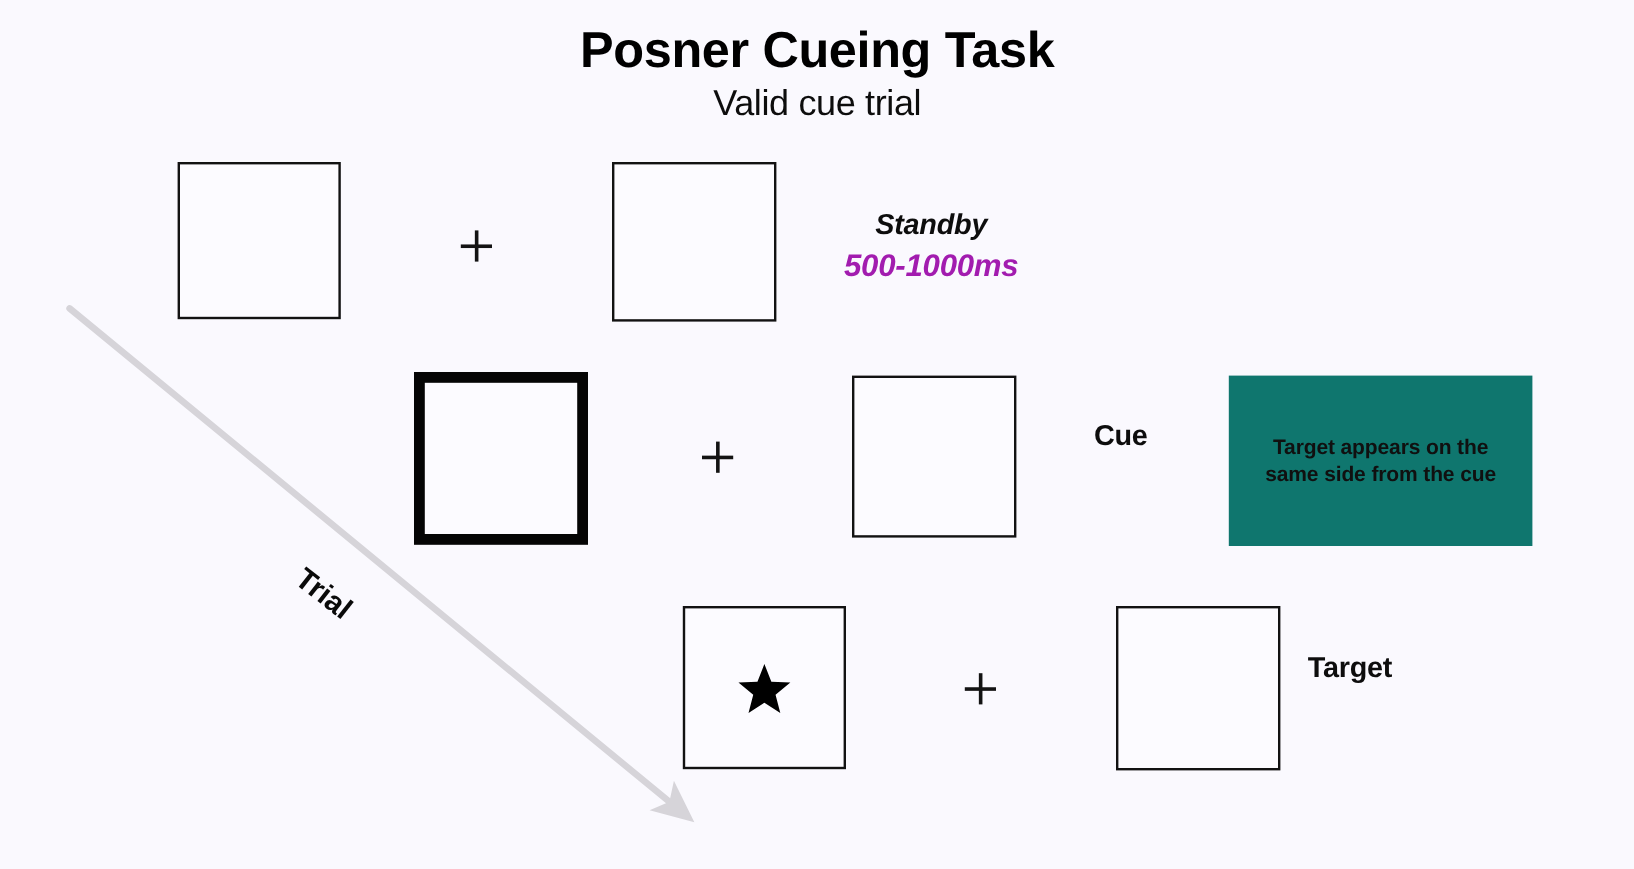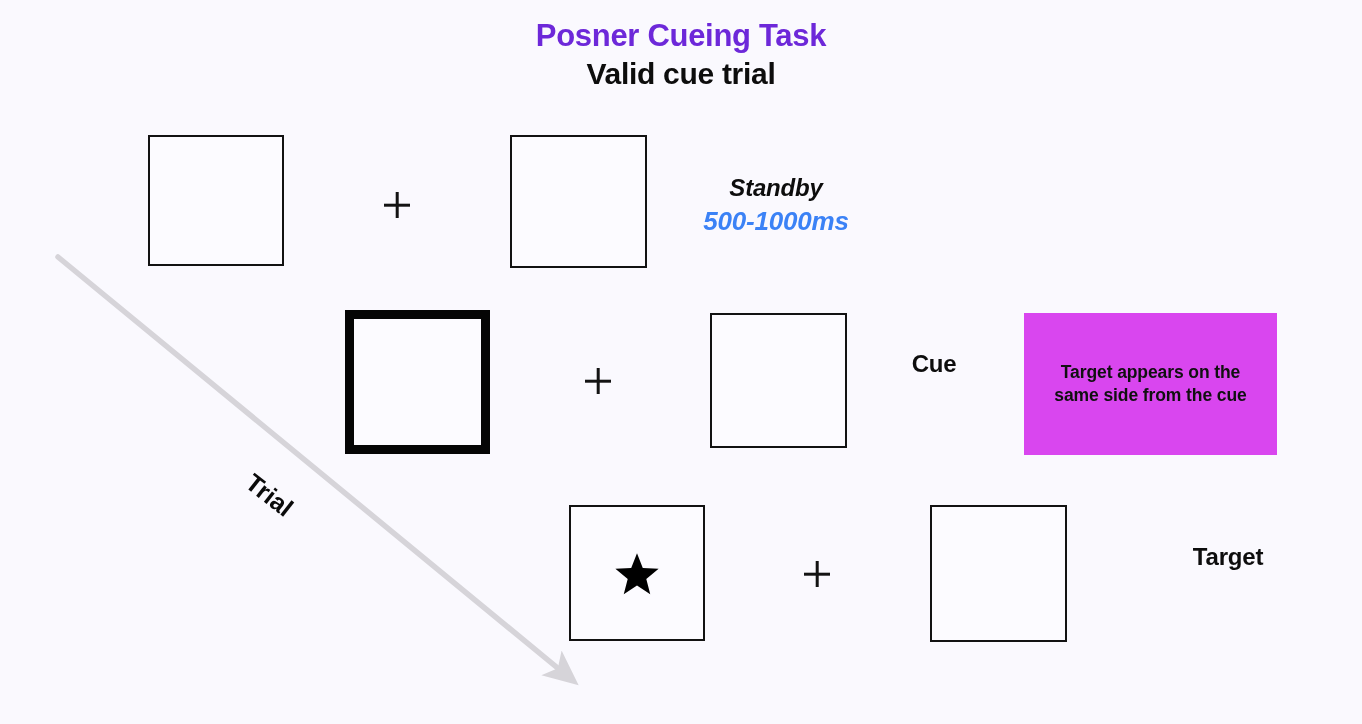--- a/index.html
+++ b/index.html
@@ -27,29 +27,29 @@
   .title-block {
     position: absolute;
     left: 0;
     top: 18px;
     width: 1362px;
     text-align: center;
     line-height: 1.16;
   }
   .title-main {
     display: block;
-    font-size: 31px;
-    font-weight: bold;
-    color: #6d28d9;
+    font-size: 42px;
+    font-weight: bold;
+    color: #000000;
     letter-spacing: -0.3px;
   }
   .title-sub {
     display: block;
     font-size: 30px;
-    font-weight: bold;
+    font-weight: normal;
     color: #0d0d0d;
     letter-spacing: -0.3px;
     margin-top: 3px;
   }
 
   
   .box {
     position: absolute;
     background: #fcfbff;
     border: 2px solid #121212;
@@ -110,27 +110,27 @@
     color: #0d0d0d;
     letter-spacing: -0.2px;
   }
   .phase .phase-dur {
     display: block;
     font-size: 26px;
     font-weight: bold;
     letter-spacing: -0.2px;
     margin-top: 3px;
   }
-  .dur-blue { color: #3b82f6; }
+  .dur-blue { color: #a21caf; }
   .dur-orange { color: #f08137; }
 
   
   .callout {
     position: absolute;
-    background: #d946ef;
+    background: #0f766e;
     display: flex;
     align-items: center;
     justify-content: center;
     text-align: center;
     box-sizing: border-box;
     padding: 8px 14px;
   }
   .callout-text {
     font-size: 17.5px;
     font-weight: bold;
@@ -210,17 +210,17 @@
   <div class="star" style="left:614px; top:551px;">
     <svg viewBox="0 0 50 48" xmlns="http://www.w3.org/2000/svg" aria-hidden="true">
       <path fill="currentColor" d="M25 1.5 L31.3 17.6 L48.5 18.4 L35.1 29.3 L39.4 46 L25 36.6 L10.6 46 L14.9 29.3 L1.5 18.4 L18.7 17.6 Z"></path>
     </svg>
   </div>
 
   <div class="fixation" style="left:804px; top:561px;"></div>
 
   <div class="box" style="left:930px; top:505px; width:137px; height:137px;"></div>
 
-  <div class="phase" style="left:1128px; top:543px; width:200px;text-align:center;">
+  <div class="phase" style="left:1025px; top:543px; width:200px;text-align:center;">
     <span class="phase-name">Target</span>
   </div>
 
 </div>
 
 </body></html>

